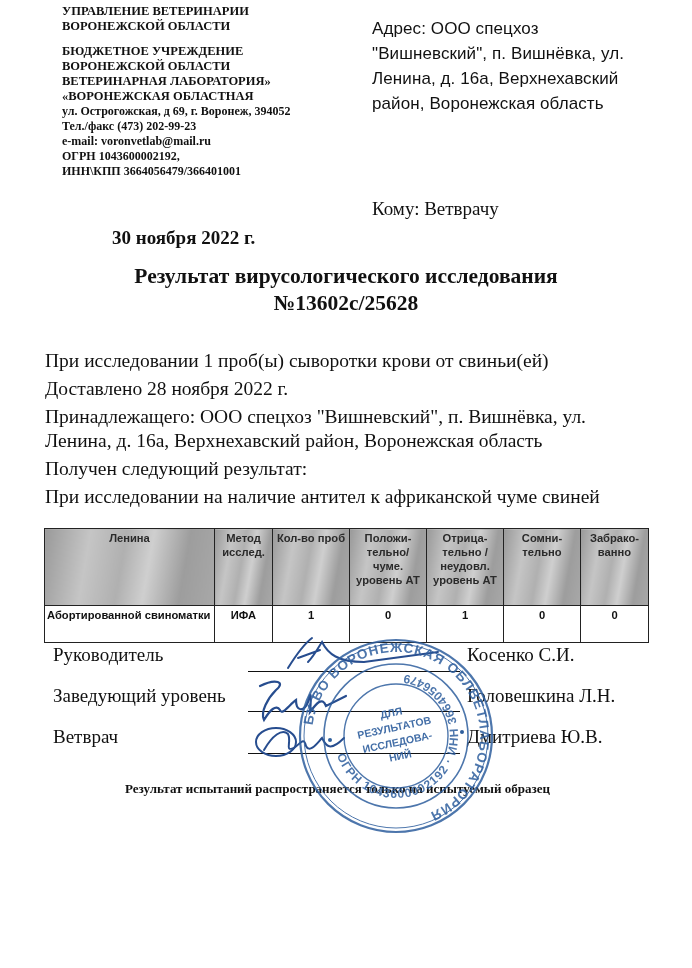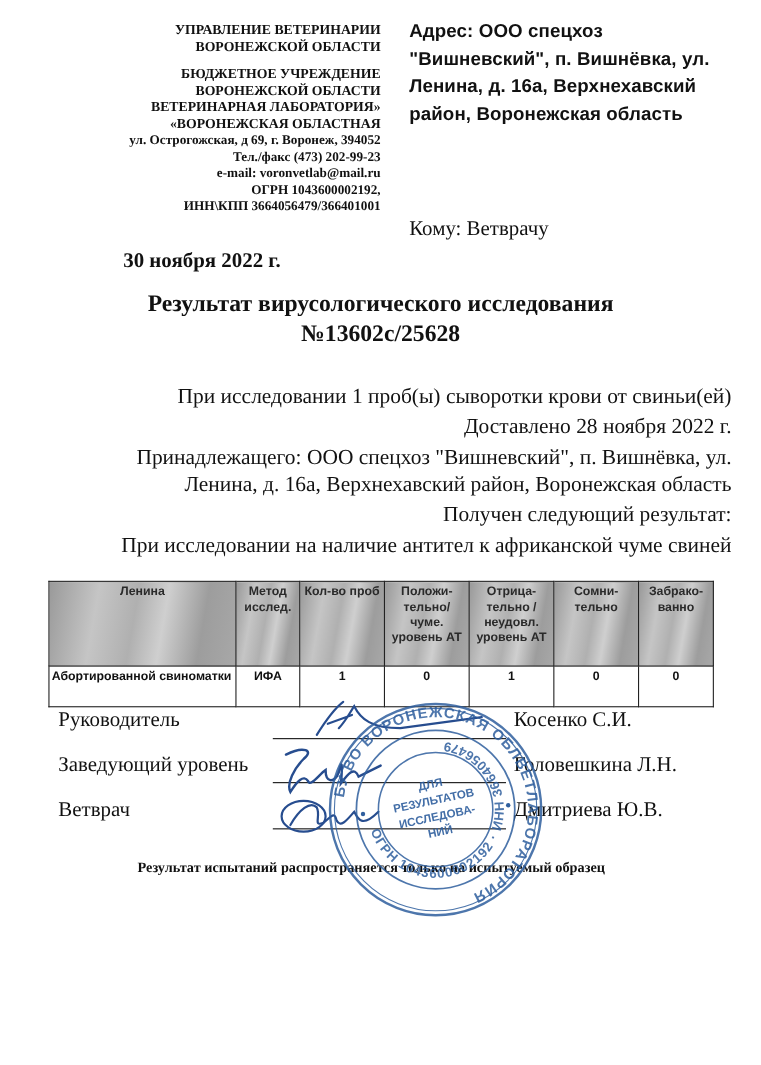--- a/index.html
+++ b/index.html
@@ -1,32 +1,32 @@
 <!DOCTYPE html>
 <html><head>
 <meta charset="utf-8">
 <style>
   html, body { margin:0; padding:0; background:#ffffff; }
   body { width:692px; height:968px; position:relative; overflow:hidden; color:#111; }
   .serif { font-family:"Liberation Serif","DejaVu Serif",serif; }
   .sans { font-family:"Liberation Sans","DejaVu Sans",sans-serif; }
   .abs { position:absolute; }
 
-  #org { left:62px; top:24px; width:284px; text-align:right; font-size:12.5px; line-height:15px; font-weight:bold; }
+  #org { left:62px; top:8px; width:284px; text-align:left; font-size:12.5px; line-height:15px; font-weight:bold; }
   #org .l { display:block; }
   #org .gap { height:10px; }
   #org .addr { font-weight:bold; font-size:12px; }
 
-  #recipient-addr { left:372px; top:16px; width:300px; font-size:17px; line-height:25px; font-weight:bold; letter-spacing:0.1px; }
+  #recipient-addr { left:372px; top:16px; width:300px; font-size:17px; line-height:25px; font-weight:normal; letter-spacing:0.1px; }
   #to-line { left:372px; top:198px; font-size:19px; }
   #date { left:112px; top:227px; font-size:19px; font-weight:bold; }
 
   #title { left:40px; top:263px; width:612px; text-align:center; font-size:21.5px; font-weight:bold; line-height:27px; }
 
-  .para { left:45px; font-size:19.5px; line-height:24px; width:620px;text-align:right; }
+  .para { left:45px; font-size:19.5px; line-height:24px; width:620px; }
   #p1 { top:349px; }
   #p2 { top:377px; }
   #p3 { top:405px; }
   #p4 { top:457px; }
   #p5 { top:485px; }
 
   #result-table { left:44px; top:528px; width:604px; border-collapse:collapse; table-layout:fixed; }
   #result-table th, #result-table td { border:1.5px solid #222; font-family:"Liberation Sans","DejaVu Sans",sans-serif; font-size:11.2px; vertical-align:top; padding:2px 2px; }
   #result-table th { font-weight:bold; text-align:center; color:#2a2a2a; height:72px; line-height:14px;
      background: linear-gradient(100deg,#9a9a9a 0%,#c5c5c5 25%,#b0b0b0 45%,#cfcfcf 60%,#9d9d9d 80%,#a8a8a8 100%); }

